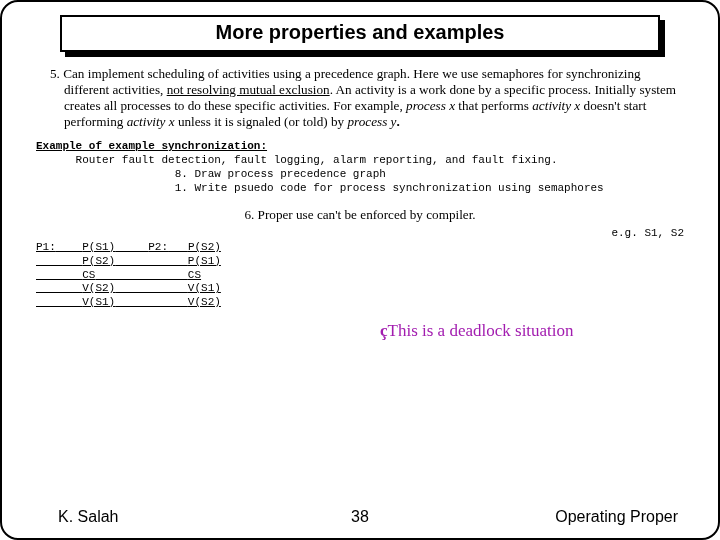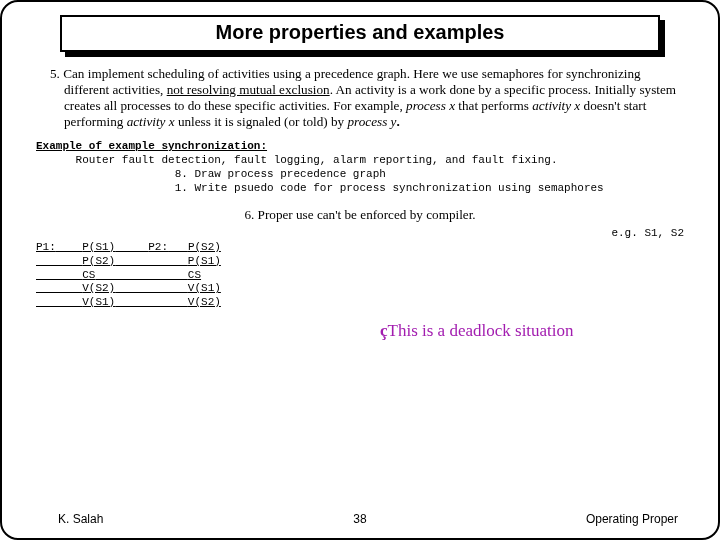--- a/index.html
+++ b/index.html
@@ -67,21 +67,21 @@
     color: #a21caf;
     margin-top: 38px;
   }
   .footer {
     position: absolute;
     bottom: 12px; left: 0; right: 0;
     display: flex;
     justify-content: space-between;
     padding: 0 40px 0 56px;
     font-family: Arial, Helvetica, sans-serif;
-    font-size: 12px;
+    font-size: 16px;
   }
   .footer .center { position: absolute; left: 50%; transform: translateX(-50%); }
 </style>
 </head>
 <body>
 
 <div class="slide">
 
   <div class="title-wrap">
     <div class="title-shadow"></div>

